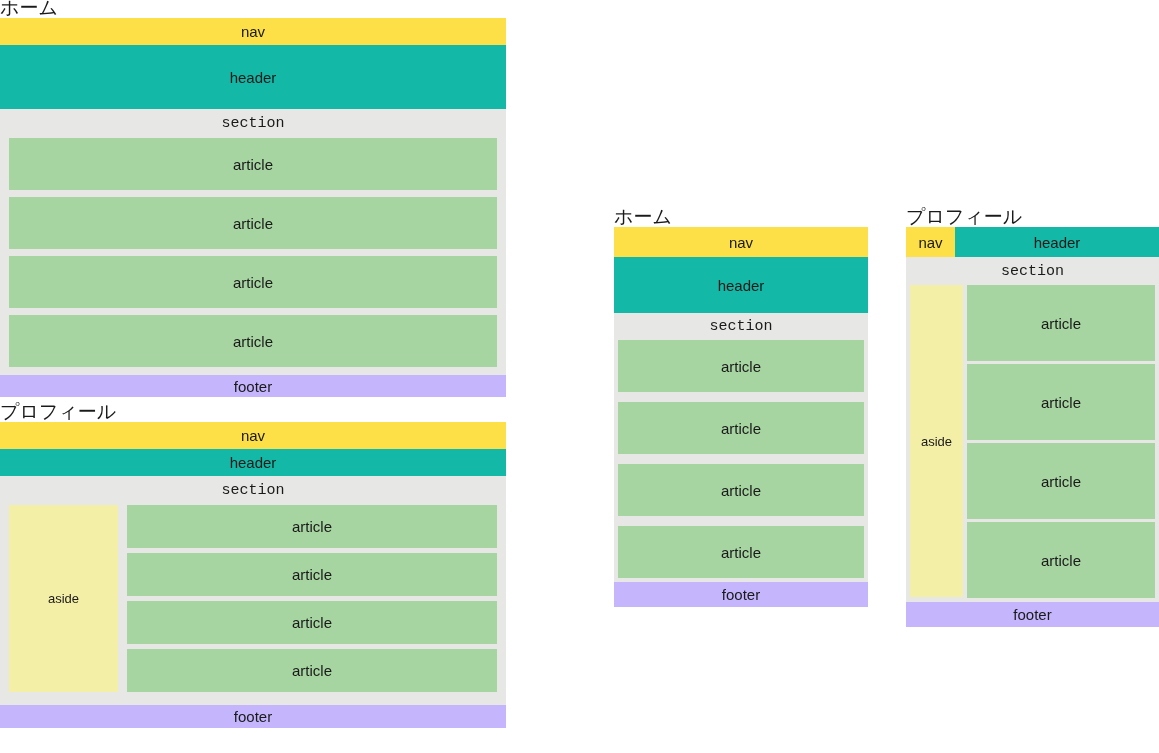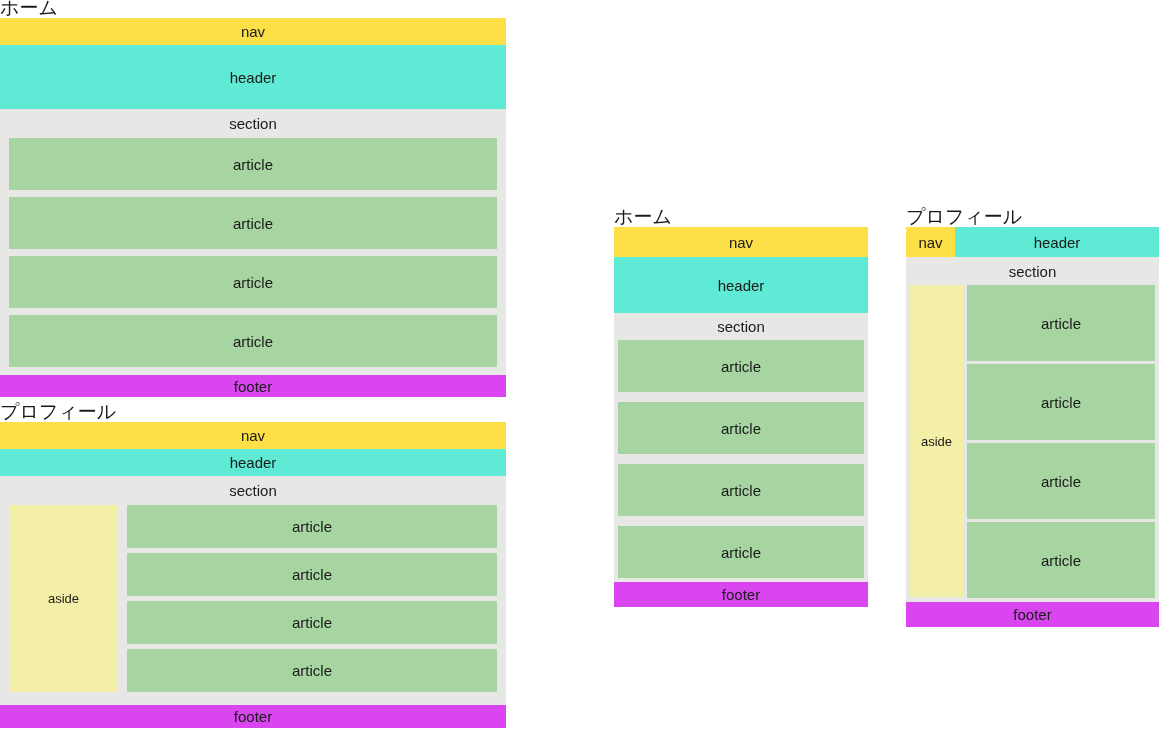--- a/index.html
+++ b/index.html
@@ -30,27 +30,28 @@
     display: flex;
     align-items: center;
     justify-content: center;
     box-sizing: border-box;
     font-size: 15px;
     color: #1a1a1a;
     white-space: nowrap;
   }
 
   .nav    { background: #fde047; }
-  .header { background: #5eead4; }
-  .footer { background: #d946ef; }
+  .header { background: #14b8a6; }
+  .footer { background: #c4b5fd; }
   .article{ background: #a7d5a1; }
   .aside  { background: #f4efa6; }
   .section-label {
     background: transparent;
     color: #1a1a1a;
+    font-family: Liberation Mono, monospace;
   }
 
   
   #panel-home-lg { left: 0px; top: 0px; width: 506px; }
   #panel-home-lg .frame { width: 506px; }
   #panel-home-lg .nav    { height: 27px; font-size: 15px; }
   #panel-home-lg .header { height: 64px; font-size: 15px; }
   #panel-home-lg .sectionbox {
     background: #e7e7e5;
     padding: 0 9px 8px 9px;

